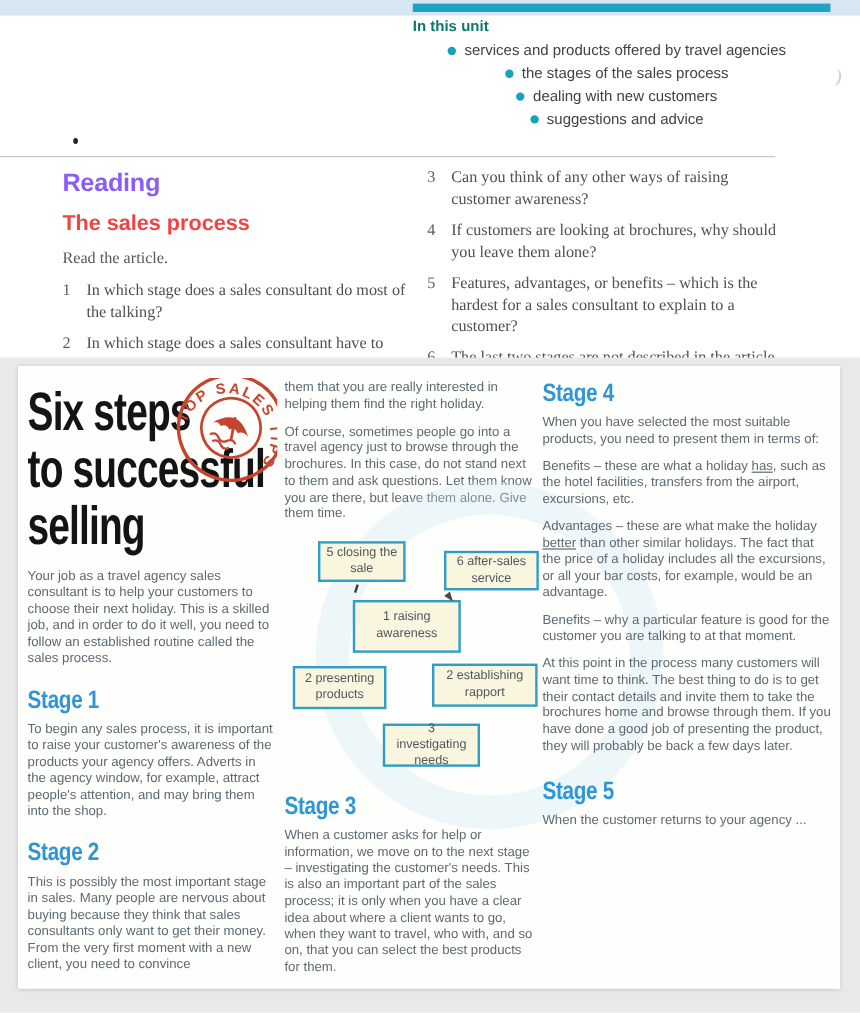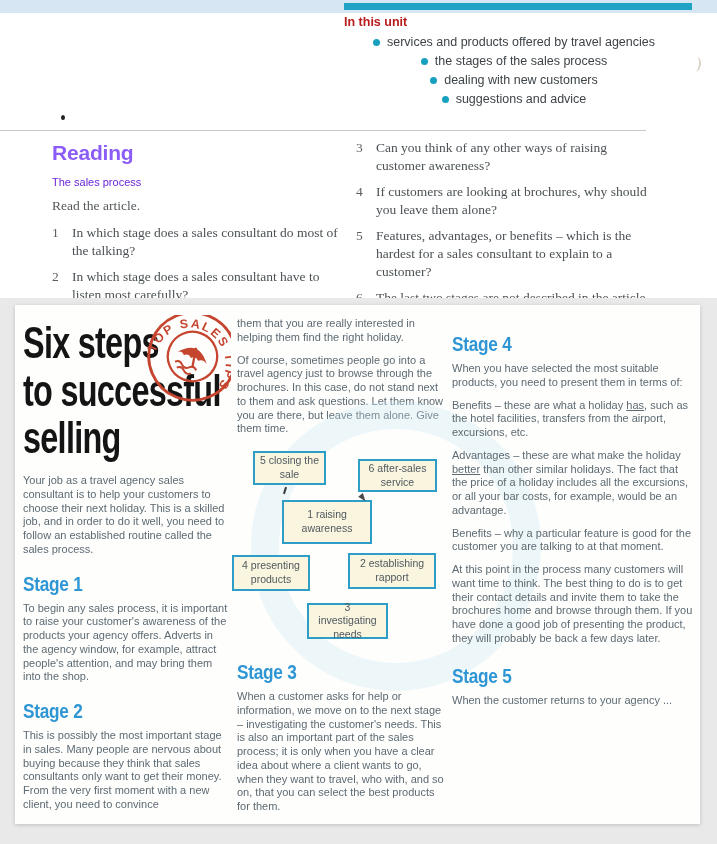--- a/index.html
+++ b/index.html
@@ -3,60 +3,60 @@
 <meta charset="utf-8">
 <style>
   html,body{margin:0;padding:0;}
   body{width:717px;height:844px;position:relative;background:#ffffff;
        font-family:"Liberation Sans",sans-serif;overflow:hidden;}
 
   
   .top-strip{position:absolute;left:0;top:0;width:717px;height:13px;background:#d6e7f3;}
   .teal-bar{position:absolute;left:344px;top:3px;width:348px;height:7px;background:#1fa3c4;}
   .unit{position:absolute;left:344px;top:15px;width:340px;}
-  .unit-title{font-size:12.5px;font-weight:bold;color:#b91c1c;margin:0 0 4px;}
+  .unit-title{font-size:12.5px;font-weight:bold;color:#0f766e;margin:0 0 4px;}
   .unit-item{display:flex;align-items:center;font-size:12.5px;color:#3d4347;line-height:1.52;justify-content:center;}
   .bullet{width:7px;height:7px;border-radius:50%;background:#18a0c0;margin-right:7px;flex:none;}
   .margin-dot{position:absolute;left:61px;top:115px;width:4px;height:5px;border-radius:50%;background:#222;}
   .margin-squiggle{position:absolute;left:693px;top:57px;width:6px;height:15px;
        border-right:2px solid #d8d1c4;border-radius:0 8px 8px 0 / 0 11px 11px 0;transform:rotate(8deg);}
   .rule{position:absolute;left:0;top:130px;width:646px;height:1px;background:#c6c6c6;}
 
   
   .ex-left{position:absolute;left:52px;top:141px;width:292px;}
   .ex-right{position:absolute;left:356px;top:139px;width:302px;}
   .reading-h{font-size:21px;font-weight:bold;color:#8b5cf6;margin:0 0 11px;letter-spacing:-0.2px;}
-  .sales-h{font-size:11px;font-weight:normal;color:#6d28d9;margin:0 0 10px;}
+  .sales-h{font-size:18px;font-weight:bold;color:#ef4444;margin:0 0 10px;}
   .instr{font-family:"Liberation Serif",serif;font-size:13.5px;color:#55595c;margin:0 0 10px;}
   .q{display:flex;font-family:"Liberation Serif",serif;font-size:13.5px;color:#4b5154;
      line-height:1.33;margin-bottom:8px;}
   .qnum{width:20px;flex:none;color:#5a5f63;}
 
   
   .gray-band{position:absolute;left:0;top:298px;width:717px;height:546px;background:#e9e9e9;}
   .card{position:absolute;left:15px;top:305px;width:685px;height:519px;background:#fefefd;
         box-shadow:0 1px 4px rgba(0,0,0,0.18);overflow:hidden;}
   .col1{position:absolute;left:8px;top:10px;width:208px;height:505px;overflow:hidden;}
   .col2{position:absolute;left:222px;top:12px;width:210px;}
-  .col3{position:absolute;left:437px;top:27px;width:243px;}
+  .col3{position:absolute;left:437px;top:11px;width:243px;}
 
   .headline{margin:4px 0 12px;}
   .headline-line{display:block;font-size:45px;font-weight:bold;color:#141414;line-height:1.06;
        letter-spacing:-1px;transform:scaleX(0.72);transform-origin:0 0;white-space:nowrap;}
   .stage-title{font-size:21px;font-weight:bold;color:#2e96d4;letter-spacing:-0.3px;
        transform:scaleX(0.82);transform-origin:0 0;margin:13px 0 6px;}
   .col1 .stage-title{margin-top:15px;}
   p.art{font-size:11px;line-height:1.25;color:#5d6a72;margin:0 0 9px;}
   .u{text-decoration:underline;}
 
   
   .badge{position:absolute;left:122px;top:-6px;width:95px;height:95px;transform:rotate(22deg);}
 
   
-  .diagram{position:relative;height:202px;margin:4px 0 2px;}
+  .diagram{position:relative;height:202px;margin:4px 12px 2px;}
   .diagram-ring{position:absolute;left:14px;top:-44px;width:290px;height:290px;border-radius:50%;
        border:28px solid rgba(198,228,241,0.30);box-sizing:border-box;}
   .dbox{position:absolute;border:2px solid #2f9ec6;background:#f9f5df;color:#50595f;
        font-size:10.5px;line-height:1.3;display:flex;align-items:center;justify-content:center;
        text-align:center;box-sizing:border-box;padding:2px 5px;}
   .b5{left:16px;top:6px;width:73px;height:34px;}
   .b6{left:121px;top:14px;width:79px;height:33px;}
   .b1{left:45px;top:55px;width:90px;height:44px;text-align:center;}
   .b4{left:-5px;top:110px;width:78px;height:36px;}
   .b2{left:111px;top:108px;width:88px;height:36px;}
@@ -161,21 +161,21 @@
 
   <div class="col2">
     <p class="art">them that you are really interested in helping them find the right holiday.</p>
     <p class="art">Of course, sometimes people go into a travel agency just to browse through the brochures. In this case, do not stand next to them and ask questions. Let them know you are there, but leave them alone. Give them time.</p>
 
     <div class="diagram">
       <div class="diagram-ring"></div>
       <div class="dbox b5">5 closing the sale</div>
       <div class="dbox b6">6 after-sales service</div>
       <div class="dbox b1">1 raising awareness</div>
-      <div class="dbox b4">4 presenting products</div>
+      <div class="dbox b4">2 presenting products</div>
       <div class="dbox b2">2 establishing rapport</div>
       <div class="dbox b3">3 investigating needs</div>
       <div class="mark-tick"></div>
       <div class="mark-cursor"></div>
     </div>
 
     <div class="stage-title">Stage 3</div>
     <p class="art">When a customer asks for help or information, we move on to the next stage – investigating the customer's needs. This is also an important part of the sales process; it is only when you have a clear idea about where a client wants to go, when they want to travel, who with, and so on, that you can select the best products for them.</p>
   </div>
 

